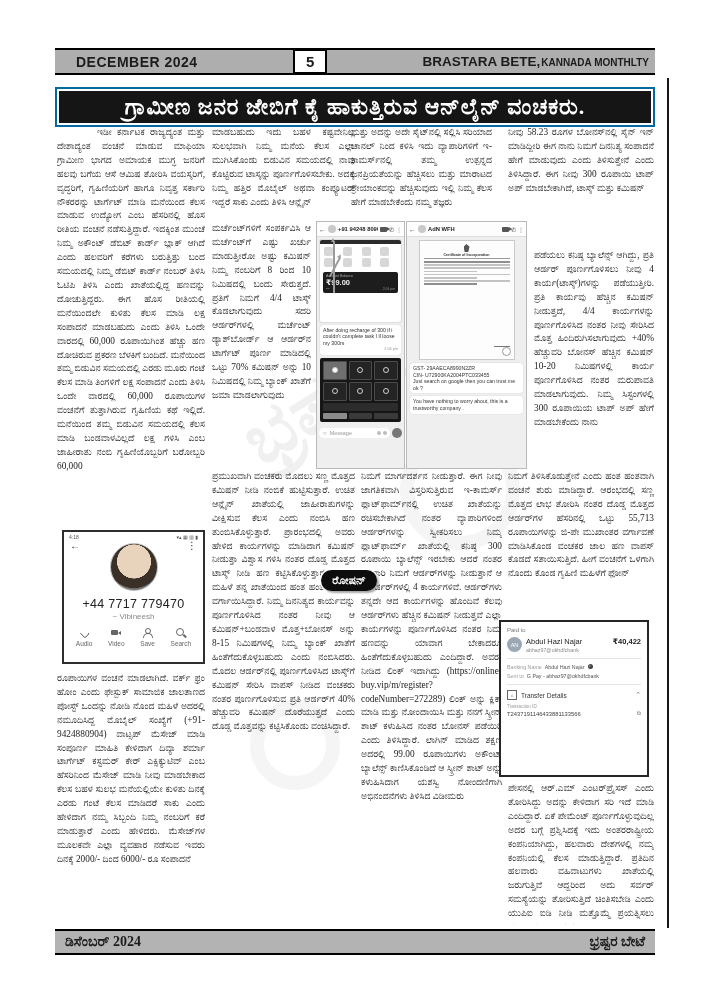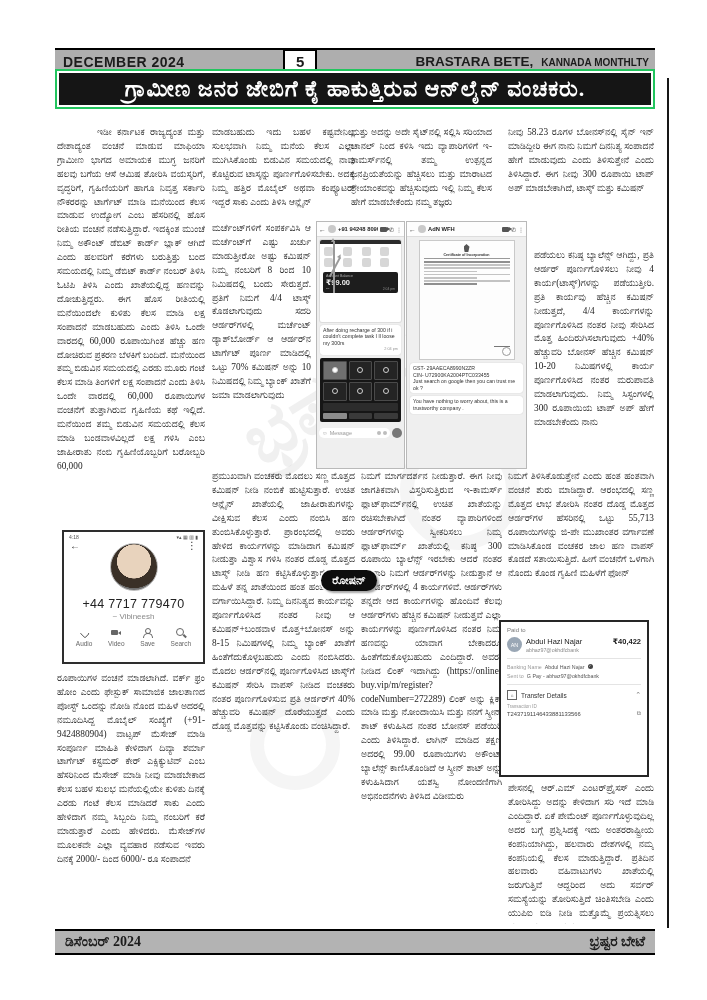--- a/index.html
+++ b/index.html
@@ -4,29 +4,29 @@
 <style>
   html,body{margin:0;padding:0;}
   body{width:707px;height:1000px;position:relative;background:#ffffff;overflow:hidden;
        font-family:"Liberation Serif","DejaVu Serif",serif;color:#1c1c1c;}
   .abs{position:absolute;box-sizing:border-box;}
 
   
   .hdr-bar{left:55px;top:48px;width:600px;height:27px;background:#aeaeae;
            border-top:2px solid #000;border-bottom:2px solid #000;
            display:flex;align-items:center;font-family:"Liberation Sans",sans-serif;}
-  .hdr-left{font-weight:bold;font-size:14px;padding-left:8px;letter-spacing:.5px;}
+  .hdr-left{font-weight:bold;font-size:14px;padding-left:21px;letter-spacing:.5px;}
   .hdr-center{margin-left:auto;margin-right:auto;background:#fff;border:2px solid #000;
               width:30px;height:21px;display:flex;align-items:center;justify-content:center;
               font-size:15px;font-weight:bold;}
-  .hdr-right{padding-right:6px;display:flex;align-items:baseline;gap:8px;}
+  .hdr-right{padding-right:6px;display:flex;align-items:baseline;gap:1px;}
   .hdr-right .big{font-weight:bold;font-size:13.5px;}
   .hdr-right .small{font-weight:bold;font-size:10px;}
 
-  .headline-box{left:55px;top:69px;width:600px;height:40px;border:2px solid #22c55e;
+  .headline-box{left:55px;top:87px;width:600px;height:40px;border:2px solid #0369a1;
                 background:#fff;padding:2px;}
   .headline-inner{background:#151515;width:100%;height:100%;display:flex;align-items:center;
                   justify-content:center;color:#fff;font-weight:bold;font-size:22px;
                   letter-spacing:1px;white-space:nowrap;}
 
   .ftr-bar{left:55px;top:929px;width:600px;height:26px;background:#b3b3b3;
            border-top:2.5px solid #000;border-bottom:2px solid #000;
            display:flex;align-items:center;justify-content:space-between;
            font-weight:bold;font-size:14px;padding:0 10px;}
 

